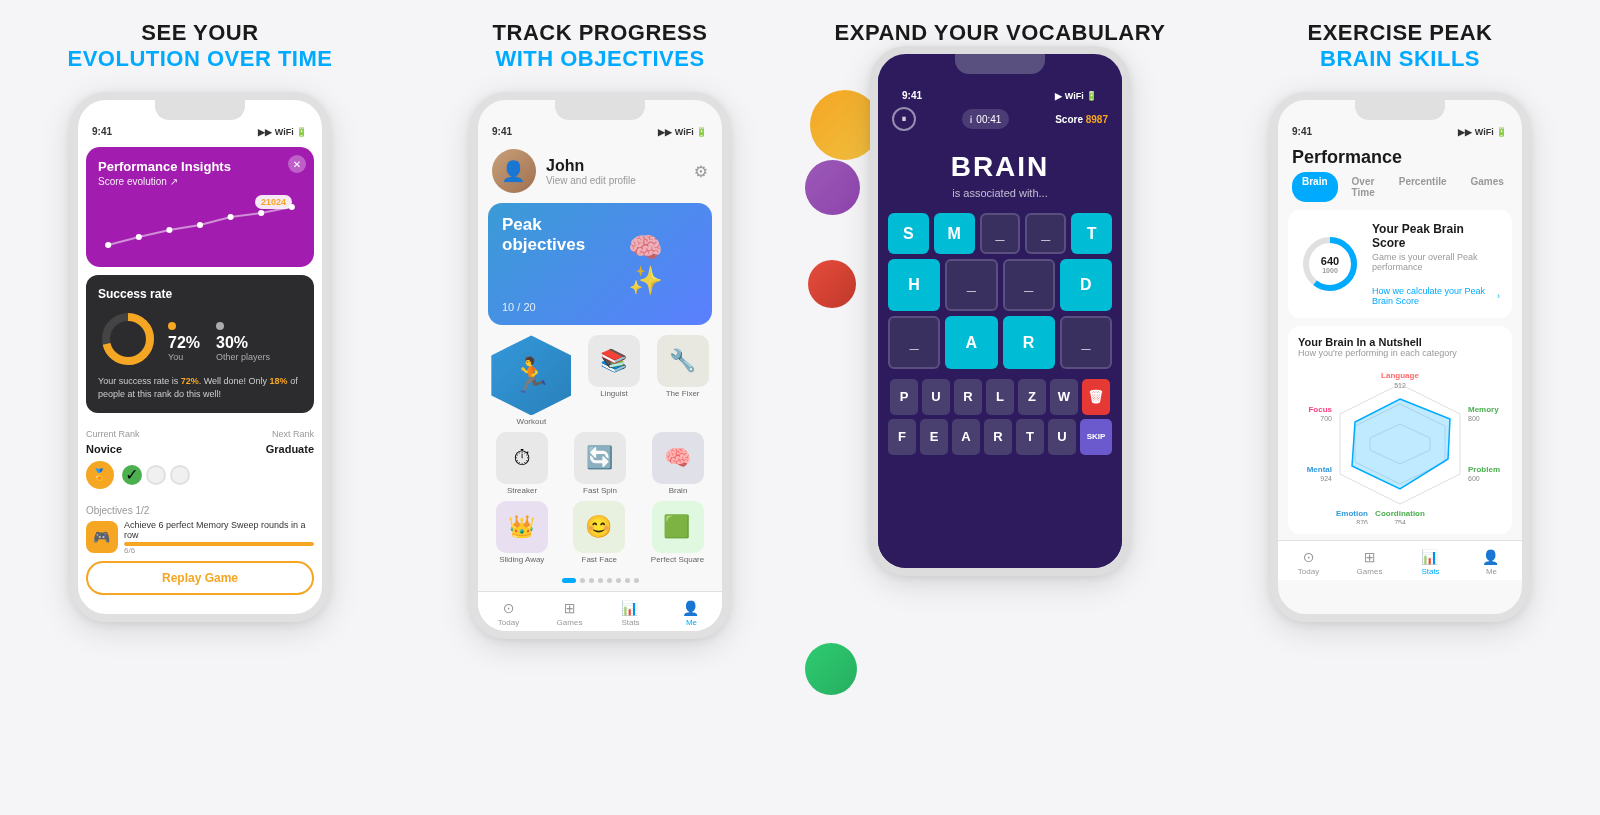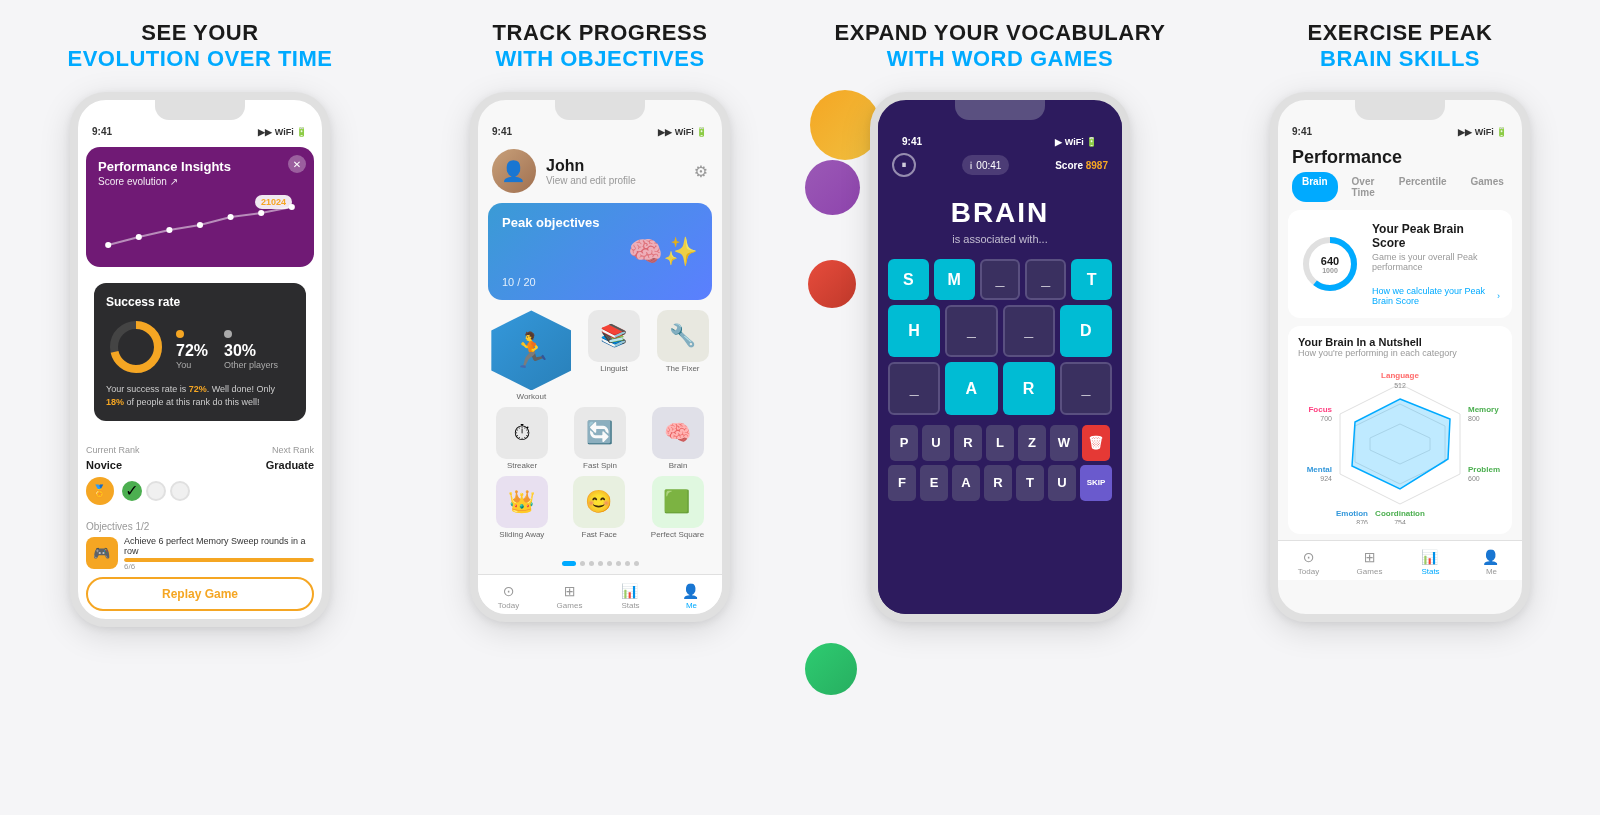--- a/index.html
+++ b/index.html
@@ -70,21 +70,21 @@
       align-items: center;
       padding: 6px 14px 2px;
       font-size: 10px;
       font-weight: 600;
       color: #333;
       background: transparent;
       gap: 9px;
     }
 
     .perf-header {
-      background: #701a75;
+      background: #a21caf;
       border-radius: 14px;
       margin: 8px;
       padding: 12px;
       position: relative;
     }
 
     .perf-header-title {
       color: #fff;
       font-weight: 700;
       font-size: 13px;
@@ -129,21 +129,21 @@
       background: rgba(255,255,255,0.9);
       border-radius: 8px;
       padding: 2px 6px;
       font-size: 9px;
       font-weight: 700;
       color: #f5a623;
     }
 
     .success-rate-card {
       background: #2c2c2e;
-      margin: 16px;
+      margin: 8px;
       border-radius: 12px;
       padding: 12px;
       color: #fff;
     }
 
     .sr-title {
       font-size: 12px;
       font-weight: 600;
       margin-bottom: 8px;
     }
@@ -375,21 +375,21 @@
       padding: 12px 14px;
       display: flex;
       align-items: center;
       justify-content: space-between;
       color: #fff;
       position: relative;
       overflow: hidden;
     }
 
     .obj-banner-title {
-      font-size: 13px;
+      font-size: 17px;
       font-weight: 700;
     }
 
     .obj-banner-sub {
       font-size: 11px;
       opacity: 0.85;
       margin-top: 46px;
     }
 
     .obj-banner-icon {
@@ -935,21 +935,20 @@
 </div>
 
 <div class="panel panel3" style="position:relative;">
 
   <div style="position:absolute;top:90px;left:10px;width:70px;height:70px;background:linear-gradient(135deg,#f5a623,#f0c040);border-radius:50%;z-index:0;"></div>
   <div style="position:absolute;top:160px;left:5px;width:55px;height:55px;background:linear-gradient(135deg,#9b59b6,#8e44ad);border-radius:50%;z-index:0;"></div>
   <div style="position:absolute;top:260px;left:8px;width:48px;height:48px;background:linear-gradient(135deg,#e74c3c,#c0392b);border-radius:50%;z-index:0;"></div>
   <div style="position:absolute;bottom:120px;left:5px;width:52px;height:52px;background:linear-gradient(135deg,#2ecc71,#27ae60);border-radius:50%;z-index:0;"></div>
 
   <div class="panel-title-top">EXPAND YOUR VOCABULARY</div>
-  <div class="panel-title-bottom">WITH WORD GAMES</div>
 
   <div class="phone" style="z-index:1;">
     <div class="phone-notch" style="background:#5a5080;"></div>
     <div class="word-game-content">
 
       <div class="phone-status-bar" style="color:#fff;width:100%;margin-bottom:4px;">
         <span>9:41</span>
         <div class="status-bar-icons" style="color:#fff;">
           <span>▶</span>
             <span>WiFi</span>

